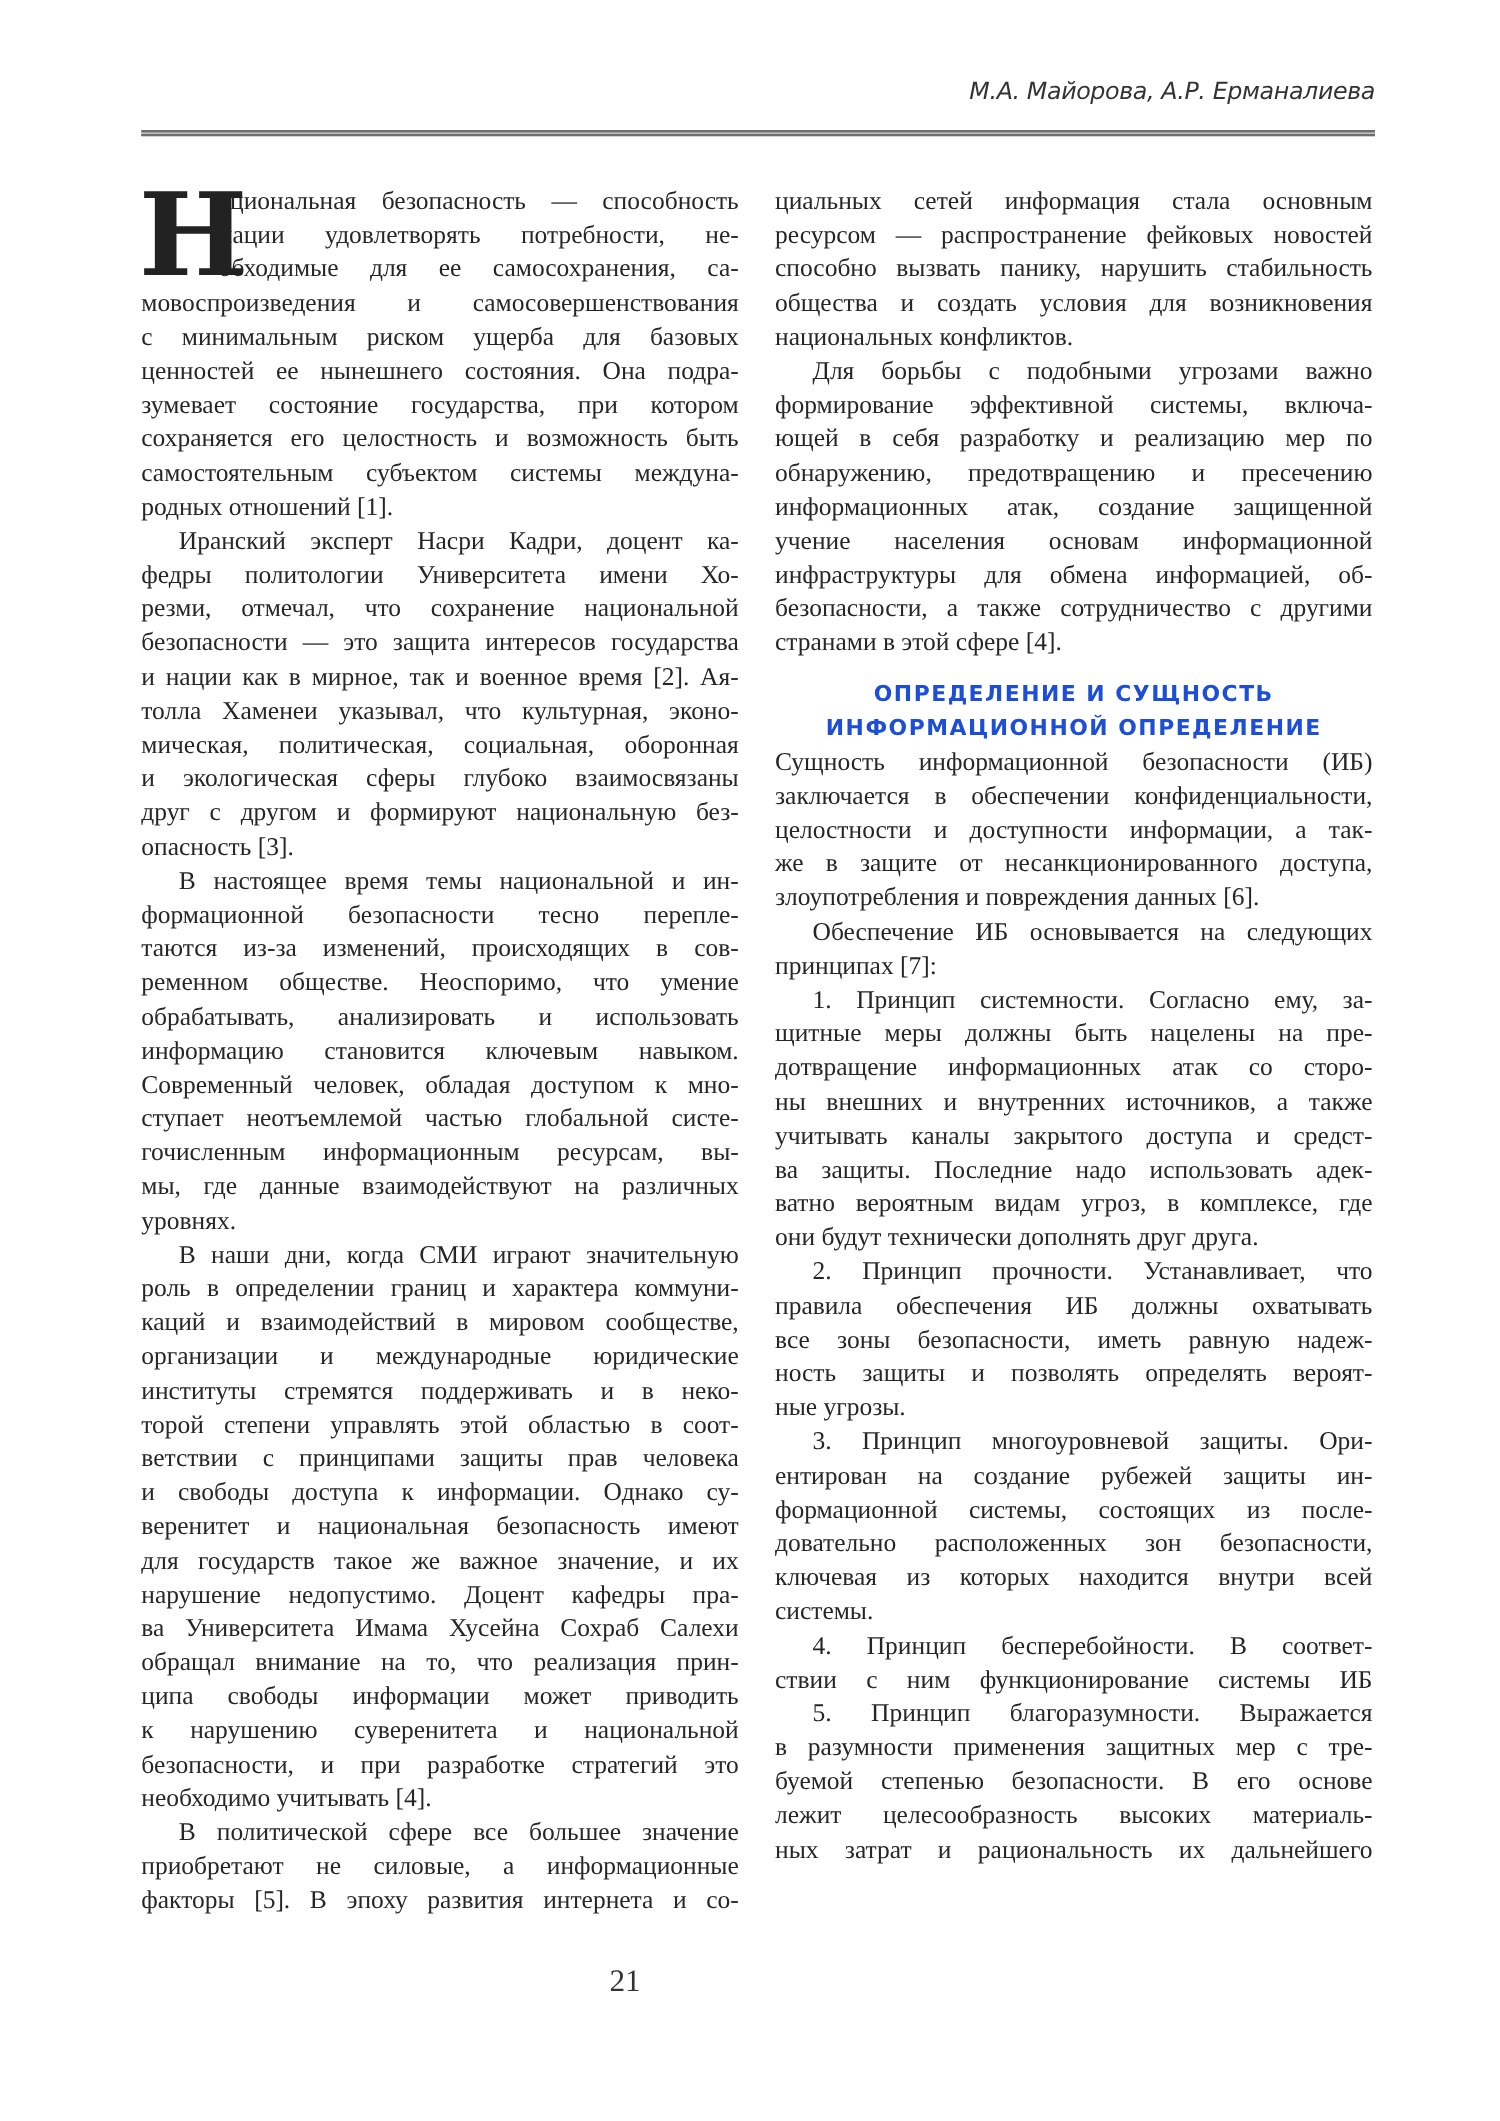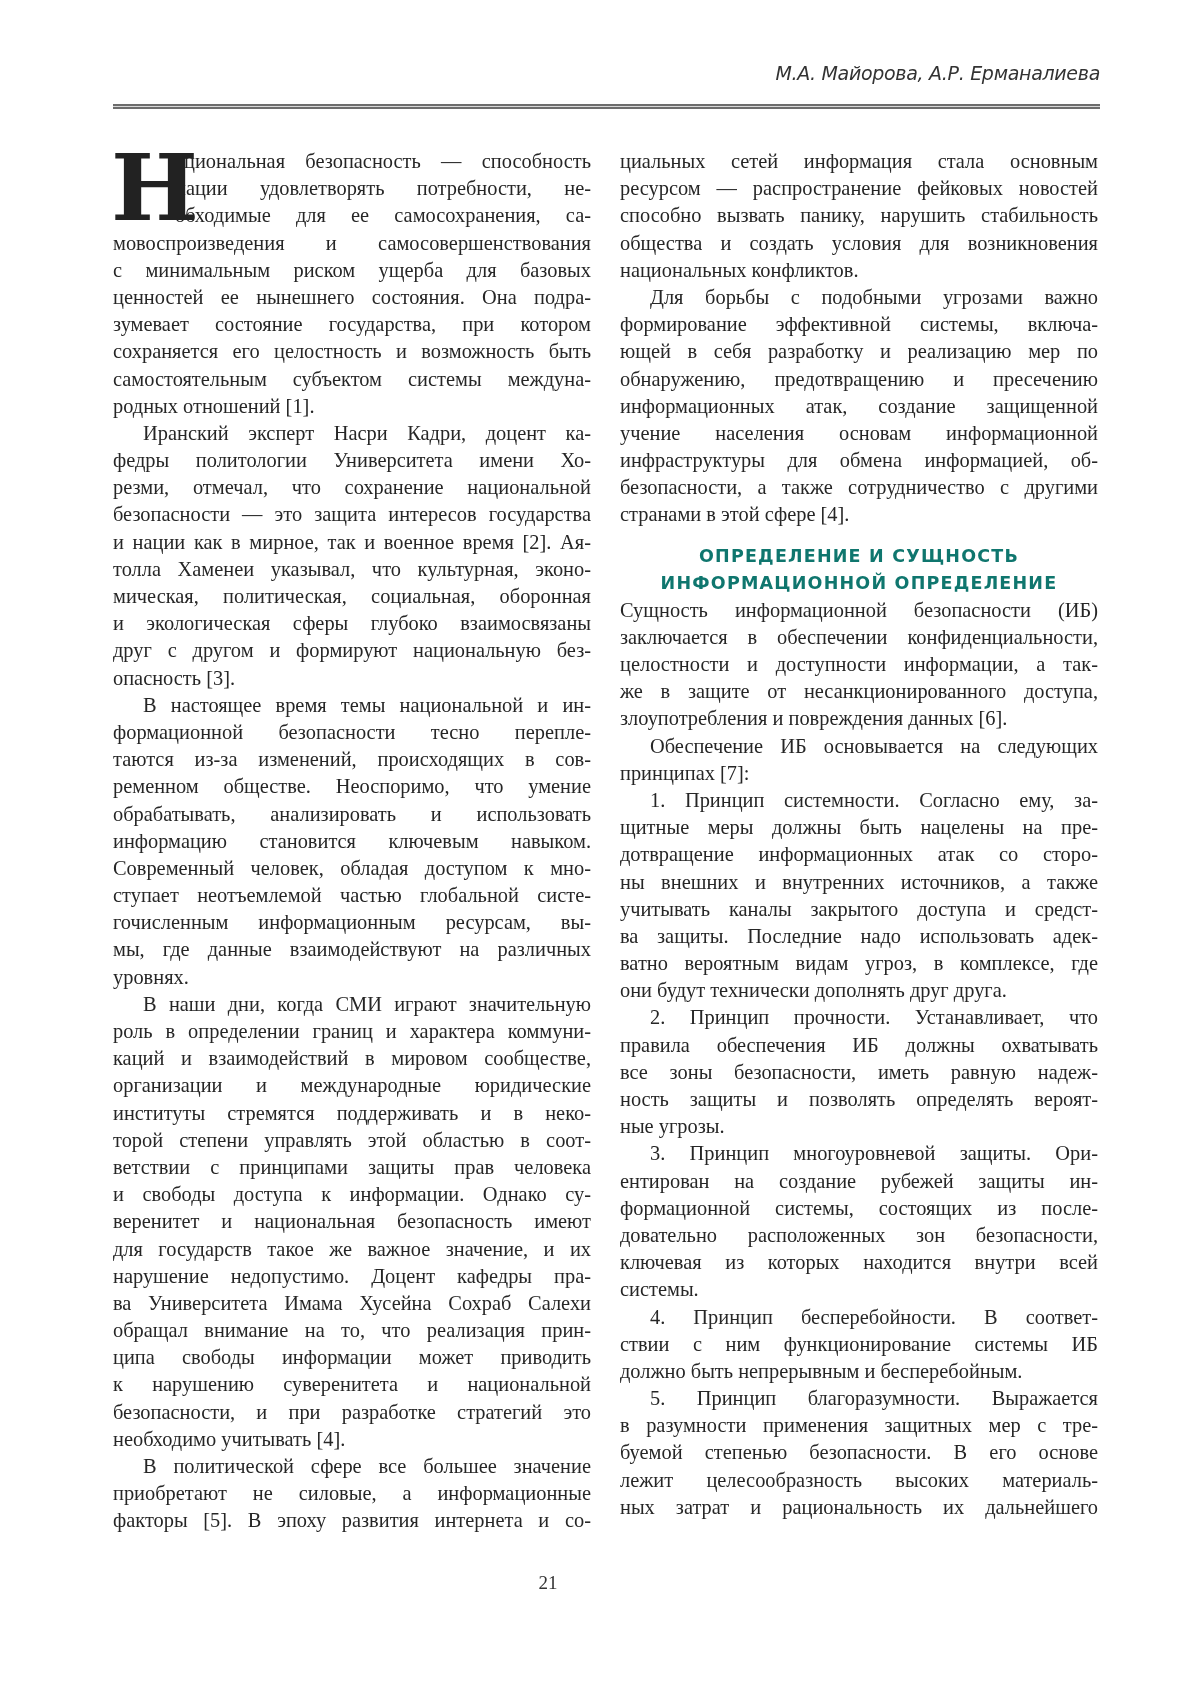--- a/index.html
+++ b/index.html
@@ -22,26 +22,26 @@
   .ln.last { text-align-last: left; }
   .ln.ind { padding-left: 30px; }
   .ln.drop { padding-left: 62px; }
   .dropcap {
     position: absolute; left: -2px; top: 1px;
     font-family: "DejaVu Serif", serif; font-weight: bold; font-size: 92px; line-height: 78px;
     color: #222;
   }
   .section-title {
     font-family: "DejaVu Sans", sans-serif; font-weight: bold; font-size: 17.5px;
-    letter-spacing: 1.2px; text-align: center; line-height: 27px; color: #0f766e;
+    letter-spacing: 1.2px; text-align: center; line-height: 27px; color: #1d4ed8;
     margin-top: 14px; margin-bottom: 0;
   }
   .page-number {
     position: absolute; top: 1572px; left: 0; width: 1000px; text-align: center;
-    font-family: "Liberation Serif", serif; font-size: 19px; color: #333; padding-left: 48px;
+    font-family: "Liberation Serif", serif; font-size: 25px; color: #333;
   }
 </style>
 </head>
 <body>
 
 <div class="running-head">М.А. Майорова, А.Р. Ерманалиева</div>
 <div class="head-rule"></div>
 
 <div class="col left">
   <span class="dropcap">Н</span>
@@ -140,21 +140,20 @@
   <span class="ln">ность защиты и позволять определять вероят-</span>
   <span class="ln last">ные угрозы.</span>
   <span class="ln ind">3. Принцип многоуровневой защиты. Ори-</span>
   <span class="ln">ентирован на создание рубежей защиты ин-</span>
   <span class="ln">формационной системы, состоящих из после-</span>
   <span class="ln">довательно расположенных зон безопасности,</span>
   <span class="ln">ключевая из которых находится внутри всей</span>
   <span class="ln last">системы.</span>
   <span class="ln ind">4. Принцип бесперебойности. В соответ-</span>
   <span class="ln">ствии с ним функционирование системы ИБ</span>
-  <span class="ln last">должно быть непрерывным и бесперебойным.</span>
   <span class="ln ind">5. Принцип благоразумности. Выражается</span>
   <span class="ln">в разумности применения защитных мер с тре-</span>
   <span class="ln">буемой степенью безопасности. В его основе</span>
   <span class="ln">лежит целесообразность высоких материаль-</span>
   <span class="ln">ных затрат и рациональность их дальнейшего</span>
 </div>
 
 <div class="page-number">21</div>
 
 </body></html>

